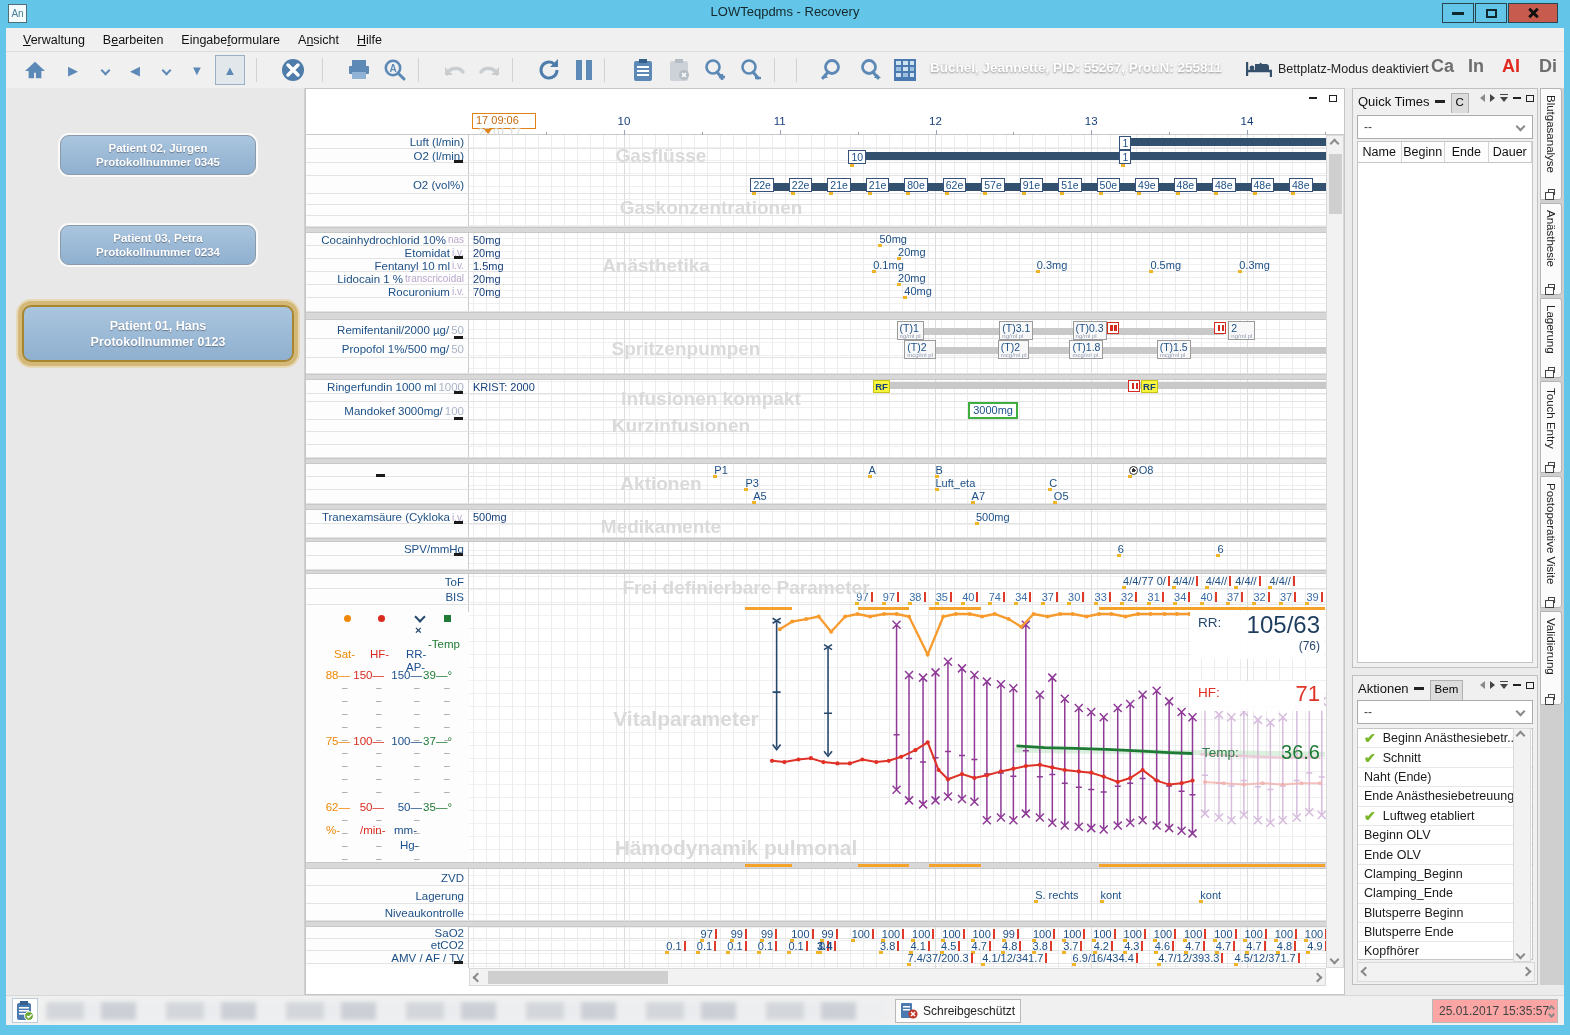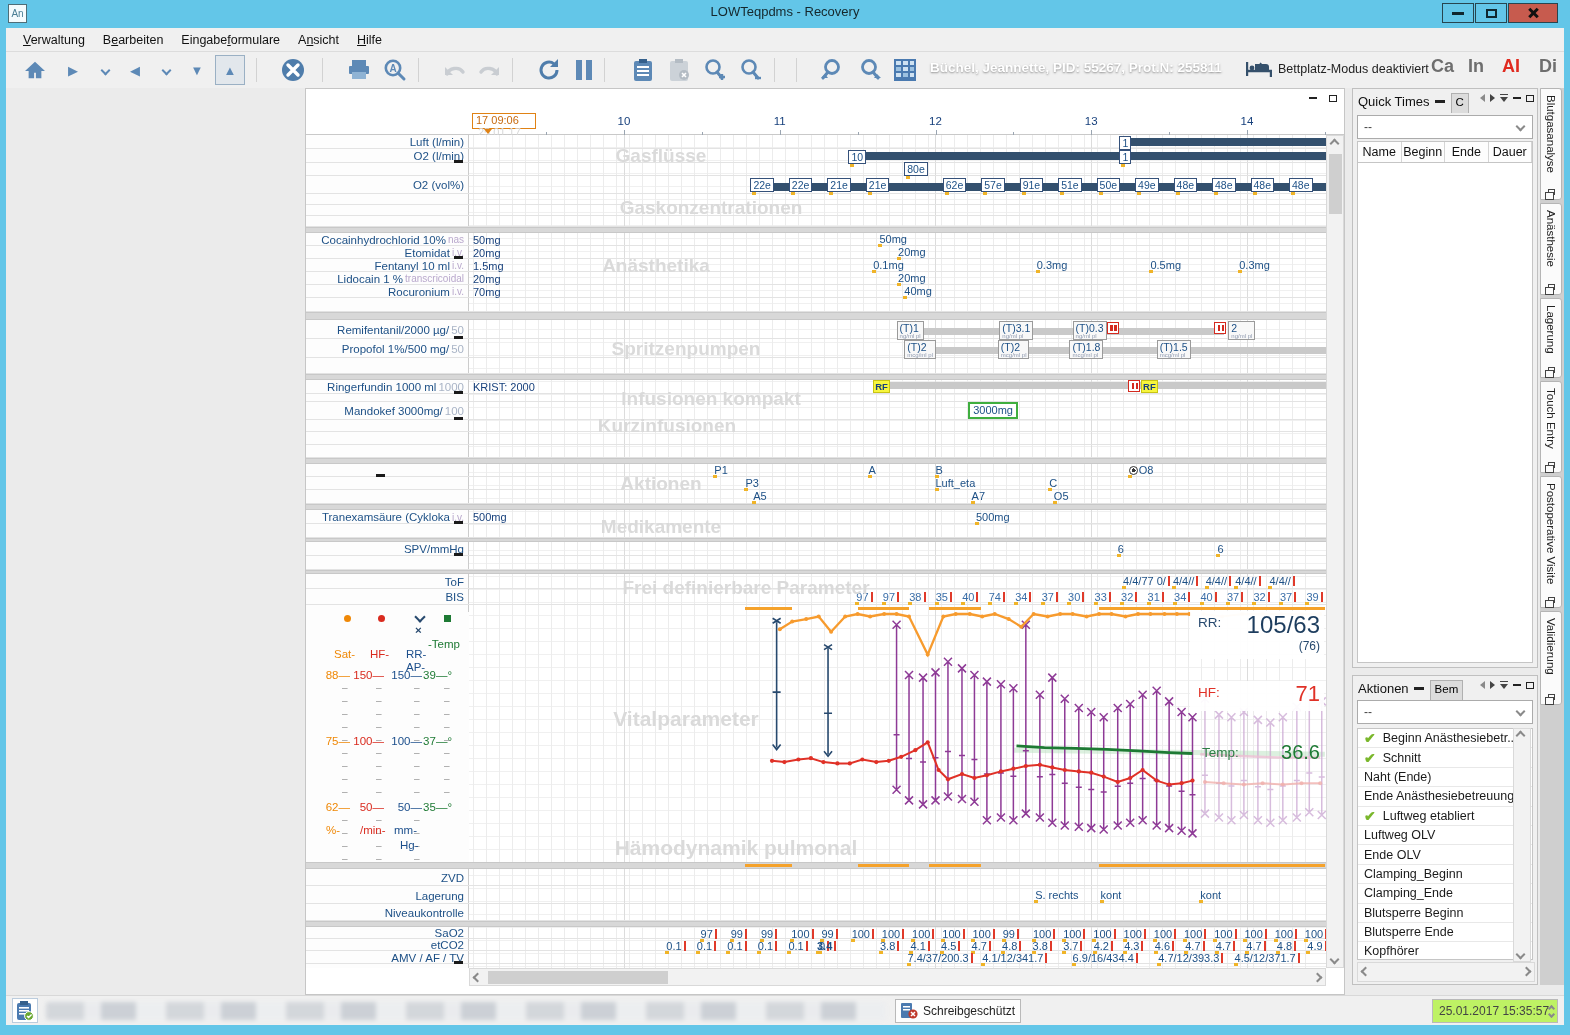--- a/index.html
+++ b/index.html
@@ -128,21 +128,21 @@
   
   #sidestrip{position:absolute;left:1534px;top:60px;width:24px;height:897px;background:#cfcfcf;}
   .stab{position:relative;width:22px;background:#fbfbfb;border:1px solid #b5b5b5;border-radius:0 3px 3px 0;margin-bottom:3px;writing-mode:vertical-rl;font-size:11.5px;color:#222;padding:6px 0 18px 0;display:flex;align-items:center;}
   .pop{position:absolute;bottom:4px;left:7px;width:7px;height:6px;border:1px solid #444;background:#fbfbfb;}
   .pop::after{content:"";position:absolute;left:-4px;top:2px;width:7px;height:6px;border:1px solid #444;background:#fbfbfb;}
   
   #statusbar{position:absolute;left:0;top:967px;width:100%;height:30px;background:#f0f0f0;border-top:1px solid #d8d8d8;}
   #st-icon{position:absolute;left:6px;top:2px;width:26px;height:25px;background:#fff;border:1px solid #bcd;display:flex;align-items:center;justify-content:center;}
   #redacted{position:absolute;left:40px;top:6px;width:840px;height:18px;background:repeating-linear-gradient(90deg,#cfd3d8 0 38px,#e9ebee 38px 55px,#c6cbd2 55px 90px,#eceef0 90px 120px);filter:blur(2px);border-radius:3px;opacity:.85;}
   #schreib{position:absolute;left:889px;top:3px;width:126px;height:24px;background:#fdfdfd;border:1px solid #b9b9b9;display:flex;align-items:center;font-size:12px;color:#222;}
-  #datetime{position:absolute;left:1426px;top:3px;width:126px;height:24px;background:#bef264;border:1px solid #b9b9b9;font-size:12px;color:#444;display:flex;align-items:center;padding-left:6px;}
+  #datetime{position:absolute;left:1426px;top:3px;width:126px;height:24px;background:#fca5a5;border:1px solid #b9b9b9;font-size:12px;color:#444;display:flex;align-items:center;padding-left:6px;}
   .spin{position:absolute;right:3px;display:flex;flex-direction:column;gap:1px;}
   svg{display:block;}
 </style>
 </head>
 <body>
 
 <div id="win">
   <div id="titlebar">
     <div id="appicon">An</div>
     <div id="wtitle">LOWTeqpdms - Recovery</div>
@@ -312,20 +312,34 @@
           </svg>
         </div>
       <div id="bett-label">Bettplatz-Modus deaktiviert</div>
       <div id="tb-shorts"></div>
     <div class="tb-short" style="left: 1425px; color: rgb(110, 110, 110);">Ca</div>
         <div class="tb-short" style="left: 1462px; color: rgb(110, 110, 110);">In</div>
         <div class="tb-short" style="left: 1496px; color: rgb(224, 42, 31);">AI</div>
         <div class="tb-short" style="left: 1533px; color: rgb(110, 110, 110);">Di</div>
       </div>
 
+    <div id="sidebar">
+        <div class="pbtn" style="left: 52px; top: 47px; width: 196px; height: 40px;">
+          <div>Patient 02, Jürgen</div>
+          <div>Protokollnummer 0345</div>
+        </div>
+        <div class="pbtn" style="left: 52px; top: 137px; width: 196px; height: 40px;">
+          <div>Patient 03, Petra</div>
+          <div>Protokollnummer 0234</div>
+        </div>
+        <div class="pbtn sel" style="left: 14px; top: 217px; width: 272px; height: 57px;">
+          <div>Patient 01, Hans</div>
+          <div>Protokollnummer 0123</div>
+        </div>
+      </div>
 
     <div id="mainpanel">
       <div id="panelbtns">
         <div class="pb">
             <div class="minico"></div>
           </div>
         <div class="pb">
             <div class="maxico"></div>
           </div>
       </div>
@@ -507,37 +521,37 @@
           <div class="grow" style="top: 816px; height: 13px;"></div>
           <div class="rlabel" style="top: 816px; height: 13px;">
             <span>AMV / AF / TV</span>
           </div>
           <div class="dashmark" style="left: 148px; top: 826px;"></div>
           <div class="wmark" style="left: 355px; top: 10px;">Gasflüsse</div>
           <div class="wmark" style="left: 405px; top: 62px;">Gaskonzentrationen</div>
           <div class="wmark" style="left: 350px; top: 120px;">Anästhetika</div>
           <div class="wmark" style="left: 380px; top: 203px;">Spritzenpumpen</div>
           <div class="wmark" style="left: 405px; top: 253px;">Infusionen kompakt</div>
-          <div class="wmark" style="left: 361px; top: 280px; text-align: right;">Kurzinfusionen</div>
+          <div class="wmark" style="left: 375px; top: 280px; text-align: right;">Kurzinfusionen</div>
           <div class="wmark" style="left: 355px; top: 338px;">Aktionen</div>
           <div class="wmark" style="left: 355px; top: 381px;">Medikamente</div>
           <div class="wmark" style="left: 440px; top: 414px; margin-top: 28px;">Frei definierbare Parameter</div>
           <div class="wmark big" style="left: 380px; top: 572px;">Vitalparameter</div>
           <div class="wmark big" style="left: 430px; top: 701px;">Hämodynamik pulmonal</div>
           <div class="gbar" style="left: 816.4px; top: 3px; width: 204.033px;"></div>
           <div class="vbox" style="left: 813.4px; top: 1px;">1</div>
           <div class="gbar" style="left: 545.395px; top: 17px; width: 475.037px;"></div>
           <div class="vbox" style="left: 542.395px; top: 15px;">10</div>
           <div class="vbox" style="left: 813.4px; top: 15px;">1</div>
           <div class="gbar" style="left: 450.387px; top: 48px; width: 570.045px;"></div>
           <div class="vbox" style="left: 444.387px; top: 43px;">22e</div>
           <div class="vbox" style="left: 482.858px; top: 43px;">22e</div>
           <div class="vbox" style="left: 521.328px; top: 43px;">21e</div>
           <div class="vbox" style="left: 559.798px; top: 43px;">21e</div>
-          <div class="vbox" style="left: 598.268px; top: 27px;">80e</div>
+          <div class="vbox" style="left: 598.268px; top: 43px;">80e</div>
           <div class="vbox" style="left: 636.739px; top: 43px;">62e</div>
           <div class="vbox" style="left: 675.209px; top: 43px;">57e</div>
           <div class="vbox" style="left: 713.679px; top: 43px;">91e</div>
           <div class="vbox" style="left: 752.15px; top: 43px;">51e</div>
           <div class="vbox" style="left: 790.62px; top: 43px;">50e</div>
           <div class="vbox" style="left: 829.09px; top: 43px;">49e</div>
           <div class="vbox" style="left: 867.56px; top: 43px;">48e</div>
           <div class="vbox" style="left: 906.03px; top: 43px;">48e</div>
           <div class="vbox" style="left: 944.501px; top: 43px;">48e</div>
           <div class="vbox" style="left: 982.971px; top: 43px;">48e</div>
@@ -939,21 +953,21 @@
             <span>Naht (Ende)</span>
           </div>
           <div class="ak-item">
             <span>Ende Anästhesiebetreuung</span>
           </div>
           <div class="ak-item">
             <span class="ak-check">✔</span>
             <span>Luftweg etabliert</span>
           </div>
           <div class="ak-item">
-            <span>Luftweg OLV</span>
+            <span>Beginn OLV</span>
           </div>
           <div class="ak-item">
             <span>Ende OLV</span>
           </div>
           <div class="ak-item">
             <span>Clamping_Beginn</span>
           </div>
           <div class="ak-item">
             <span>Clamping_Ende</span>
           </div>

